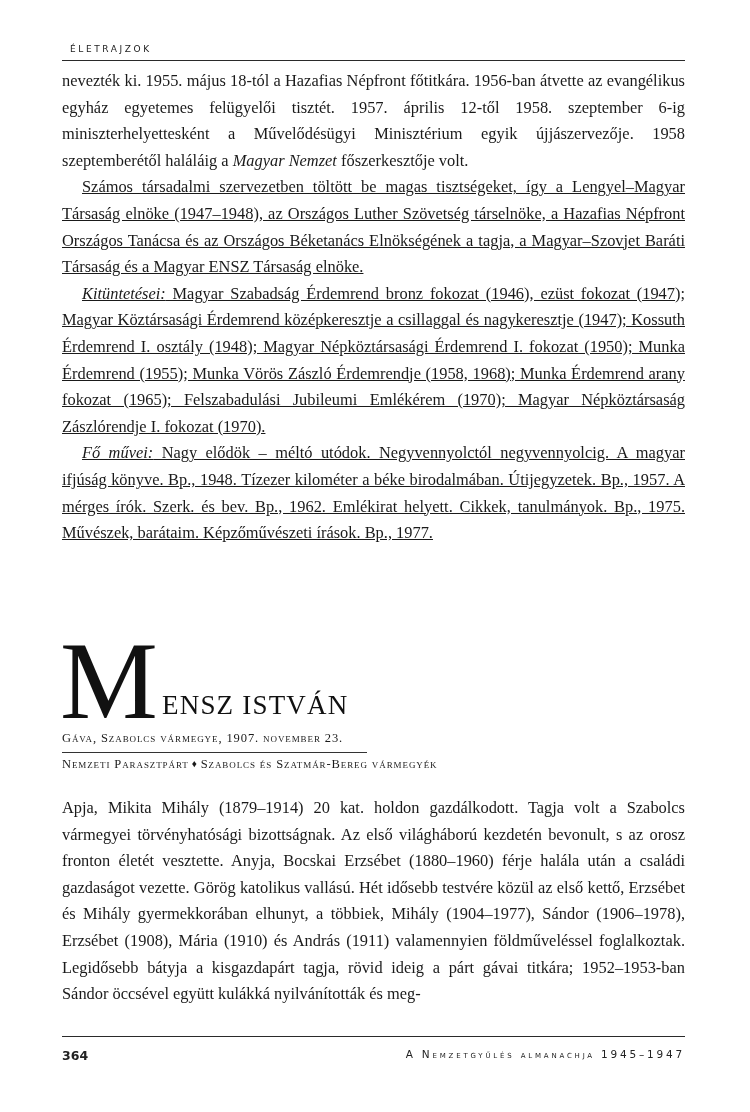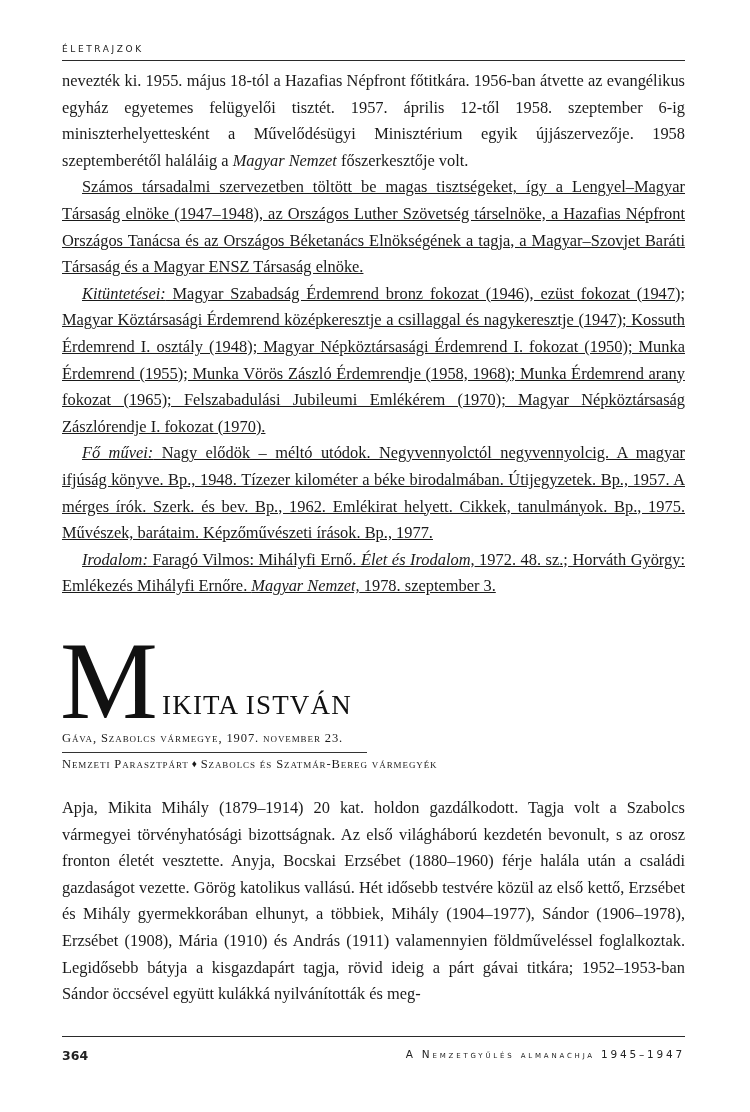--- a/index.html
+++ b/index.html
@@ -17,21 +17,21 @@
     }
     .page {
       position: absolute;
       left: 62px;
       top: 0;
       width: 623px;
     }
     .running-head {
       position: absolute;
       top: 44px;
-      left: 0;
+      left: 8px;
       font-family: "DejaVu Sans", "Liberation Sans", sans-serif;
       font-size: 9px;
       letter-spacing: 2.6px;
       color: #222;
     }
     .rule {
       position: absolute;
       left: 0;
       height: 1px;
       background: #2a2a2a;
@@ -160,26 +160,25 @@
 <div class="page">
 
   <div class="running-head">ÉLETRAJZOK</div>
   <div class="rule top"></div>
 
   <div class="body-text upper">
     <p><span>nevezték ki. 1955. május 18-tól a Hazafias Népfront főtitkára. 1956-ban átvette az evangélikus egyház egyetemes felügyelői tisztét. 1957. április 12-től 1958. szeptember 6-ig miniszterhelyettesként a Művelődésügyi Minisztérium egyik újjászervezője. 1958 szeptemberétől haláláig a </span><span class="it">Magyar Nemzet</span><span> főszerkesztője volt.</span></p>
     <p class="indent">Számos társadalmi szervezetben töltött be magas tisztségeket, így a Lengyel–Magyar Társaság elnöke (1947–1948), az Országos Luther Szövetség társelnöke, a Hazafias Népfront Országos Tanácsa és az Országos Béketanács Elnökségének a tagja, a Magyar–Szovjet Baráti Társaság és a Magyar ENSZ Társaság elnöke.</p>
     <p class="indent"><span class="it">Kitüntetései:</span><span> Magyar Szabadság Érdemrend bronz fokozat (1946), ezüst fokozat (1947); Magyar Köztársasági Érdemrend középkeresztje a csillaggal és nagykeresztje (1947); Kossuth Érdemrend I. osztály (1948); Magyar Népköztársasági Érdemrend I. fokozat (1950); Munka Érdemrend (1955); Munka Vörös Zászló Érdemrendje (1958, 1968); Munka Érdemrend arany fokozat (1965); Felszabadulási Jubileumi Emlékérem (1970); Magyar Népköztársaság Zászlórendje I. fokozat (1970).</span></p>
     <p class="indent"><span class="it">Fő művei:</span><span> Nagy elődök – méltó utódok. Negyvennyolctól negyvennyolcig. A magyar ifjúság könyve. Bp., 1948. Tízezer kilométer a béke birodalmában. Útijegyzetek. Bp., 1957. A mérges írók. Szerk. és bev. Bp., 1962. Emlékirat helyett. Cikkek, tanulmányok. Bp., 1975. Művészek, barátaim. Képzőművészeti írások. Bp., 1977.</span></p>
-    <p class="indent"><span class="it">Irodalom:</span><span> Faragó Vilmos: Mihályfi Ernő. </span><span class="it">Élet és Irodalom,</span><span> 1972. 48. sz.; Horváth György: Emlékezés Mihályfi Ernőre. </span><span class="it">Magyar Nemzet,</span><span> 1978. szeptember 3.</span></p>
   </div>
 
   <div class="entry-head">
     <div class="drop-m">M</div>
-    <div class="name-rest">IKITA ISTVÁN</div>
+    <div class="name-rest">ENSZ ISTVÁN</div>
     <div class="birth-line">Gáva, Szabolcs vármegye, 1907. november 23.</div>
     <div class="birth-rule"></div>
     <div class="party-line"><span>Nemzeti Parasztpárt</span><span class="diamond">♦</span><span>Szabolcs és Szatmár-Bereg vármegyék</span></div>
   </div>
 
   <div class="body-text lower">
     <p>Apja, Mikita Mihály (1879–1914) 20 kat. holdon gazdálkodott. Tagja volt a Szabolcs vármegyei törvényhatósági bizottságnak. Az első világháború kezdetén bevonult, s az orosz fronton életét vesztette. Anyja, Bocskai Erzsébet (1880–1960) férje halála után a családi gazdaságot vezette. Görög katolikus vallású. Hét idősebb testvére közül az első kettő, Erzsébet és Mihály gyermekkorában elhunyt, a többiek, Mihály (1904–1977), Sándor (1906–1978), Erzsébet (1908), Mária (1910) és András (1911) valamennyien földműveléssel foglalkoztak. Legidősebb bátyja a kisgazdapárt tagja, rövid ideig a párt gávai titkára; 1952–1953-ban Sándor öccsével együtt kulákká nyilvánították és meg-</p>
   </div>
 
   <div class="rule bottom"></div>

